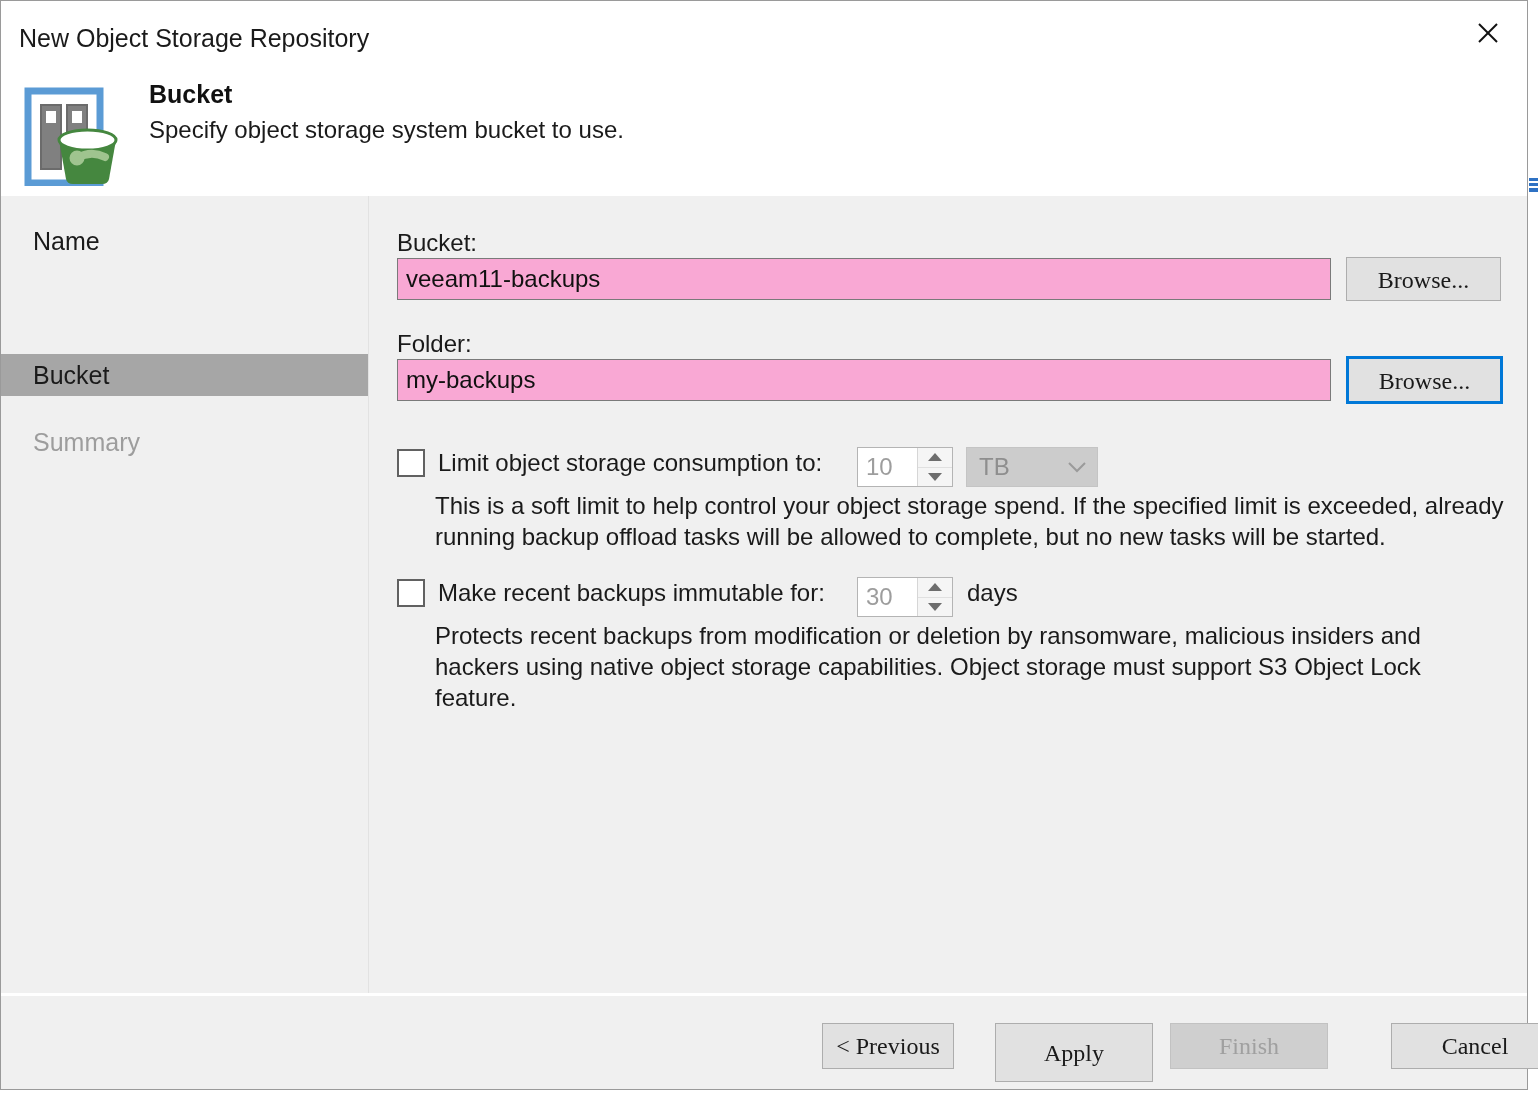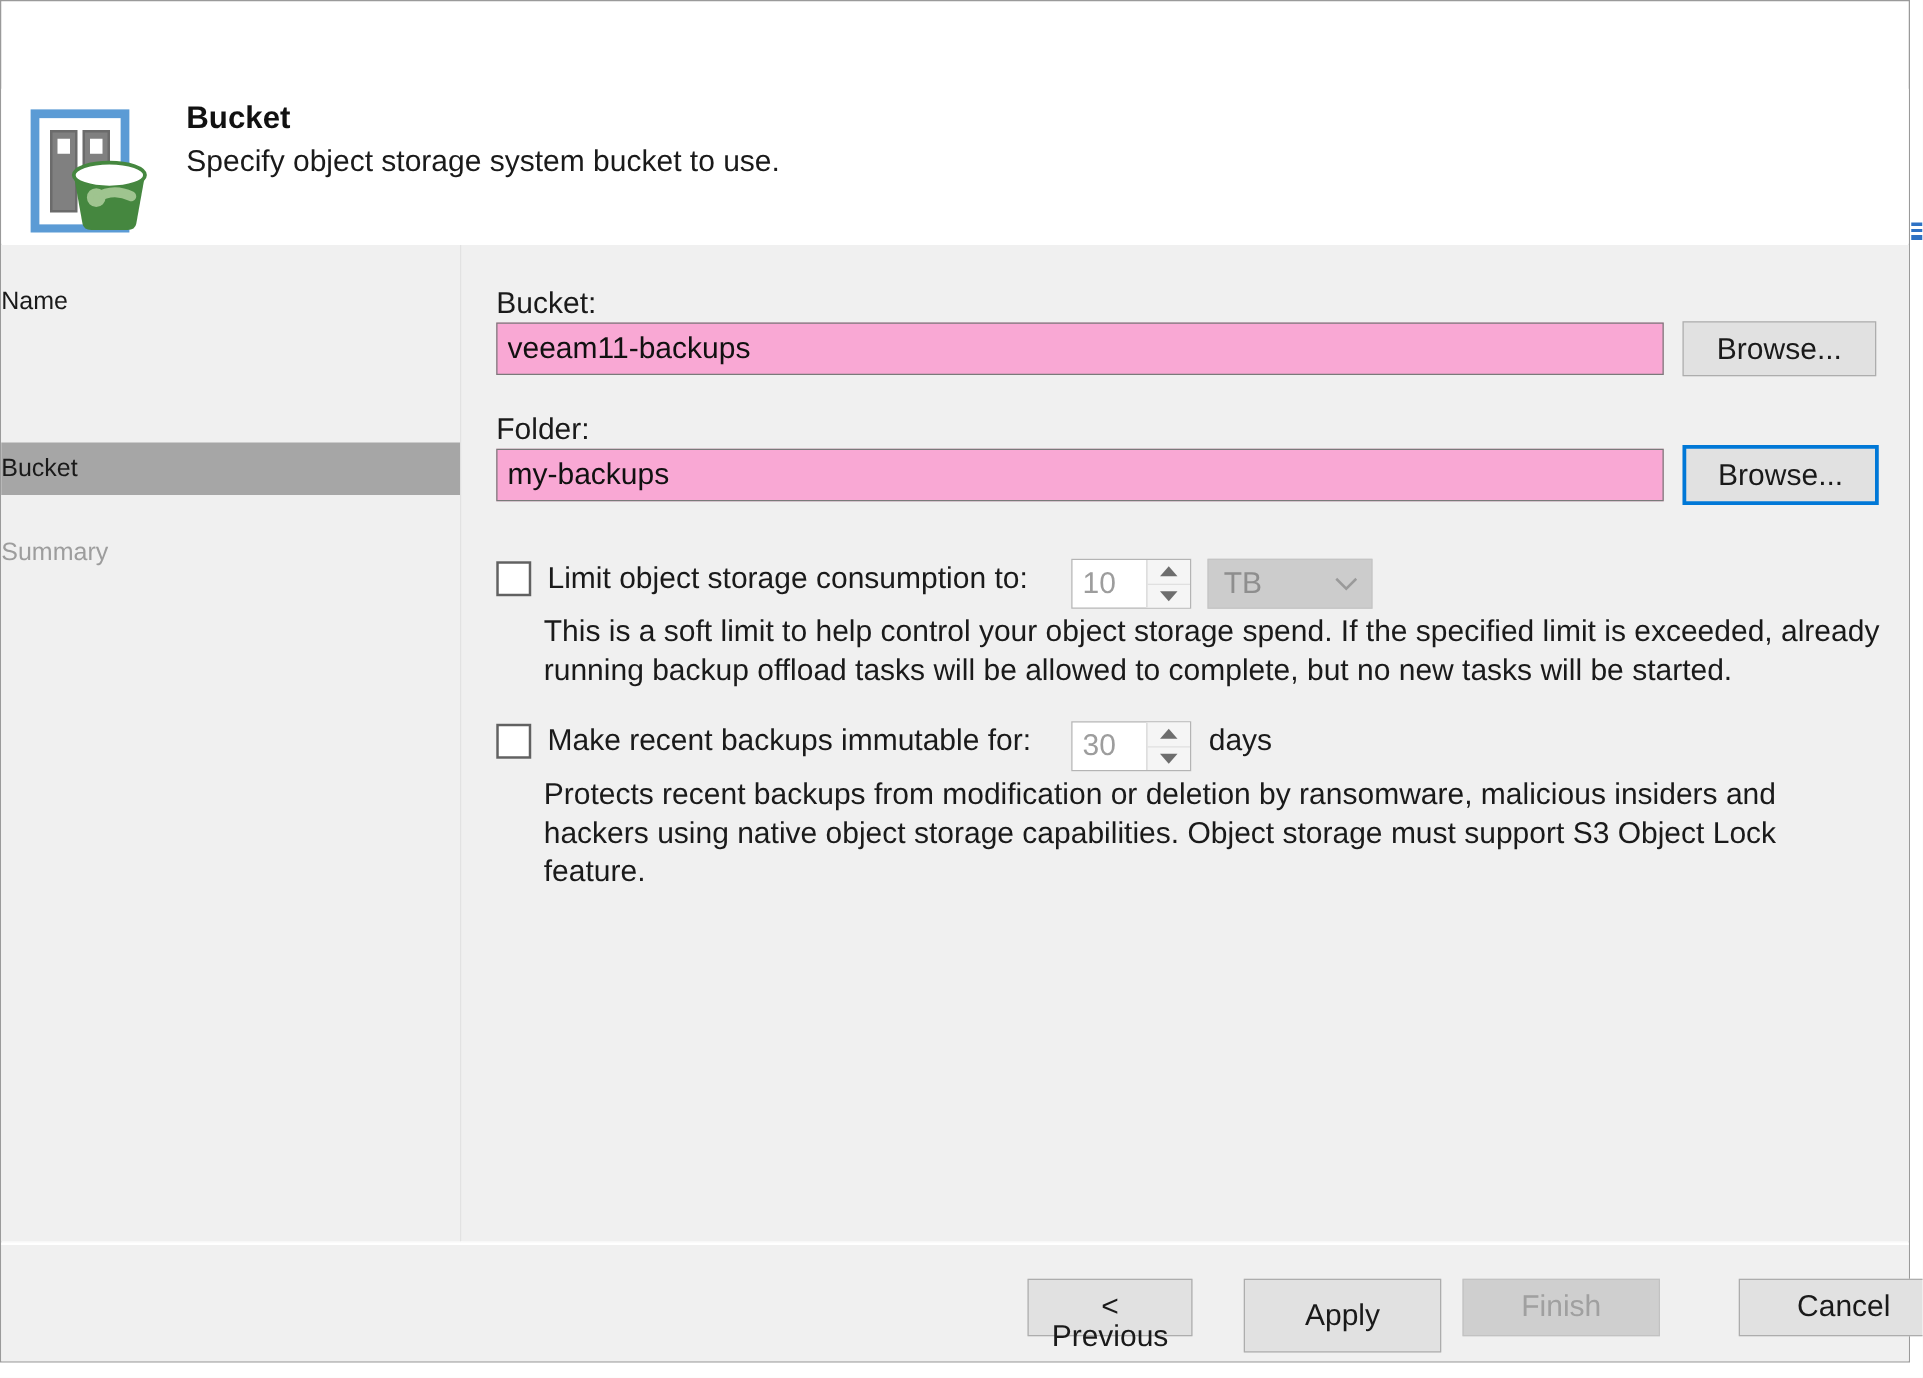--- a/index.html
+++ b/index.html
@@ -140,21 +140,22 @@
     position: absolute;
     left: 0;
     width: 367px;
     height: 42px;
     display: flex;
     align-items: center;
     box-sizing: border-box;
     cursor: default;
   }
   .side-item .side-label {
-    font-size: 20px;
+    padding-left: 32px;
+    font-size: 25px;
     color: #1a1a1a;
     line-height: 42px;
   }
   .side-item.selected { background: #a6a6a6; }
   .side-item.disabled .side-label { color: #9d9d9d; }
 
   .content {
     position: absolute;
     left: 369px;
     top: 0;
@@ -180,21 +181,21 @@
     color: #111111;
     padding: 0 8px;
     outline: none;
   }
 
   .btn {
     position: absolute;
     background: #e1e1e1;
     border: 1px solid #adadad;
     box-sizing: border-box;
-    font-family: Liberation Sans, sans-serif;
+    font-family: Liberation Serif, serif;
     font-size: 24px;
     color: #1a1a1a;
     cursor: pointer;
     padding: 10px;
     line-height: 1;
   }
   .btn.focused {
     border: 3px solid #0078d7;
     background: #e1e1e1;
   }
@@ -322,20 +323,29 @@
 <body>
 
 <div id="root">
 
   <div class="behind-strip">
     <div class="behind-blue"></div>
   </div>
 
   <div class="dialog">
 
+    <div class="titlebar">
+      <div class="title-text">New Object Storage Repository</div>
+      <button class="close-btn" title="Close">
+        <svg width="26" height="26" viewBox="0 0 26 26" aria-hidden="true">
+          <line x1="4" y1="4" x2="22" y2="22" stroke="#111111" stroke-width="2"></line>
+          <line x1="22" y1="4" x2="4" y2="22" stroke="#111111" stroke-width="2"></line>
+        </svg>
+      </button>
+    </div>
 
     <div class="header">
       <div class="header-icon">
         <svg width="108" height="108" viewBox="0 0 108 108" aria-hidden="true">
 
           <rect x="11" y="13" width="72" height="92" fill="#ffffff" stroke="#5b9bd5" stroke-width="7"></rect>
 
           <rect x="24" y="27" width="20" height="64" fill="#808080" stroke="#6b6b6b" stroke-width="2"></rect>
           <rect x="50" y="27" width="20" height="64" fill="#808080" stroke="#6b6b6b" stroke-width="2"></rect>
           <rect x="29" y="33" width="10" height="12" fill="#ffffff"></rect>

